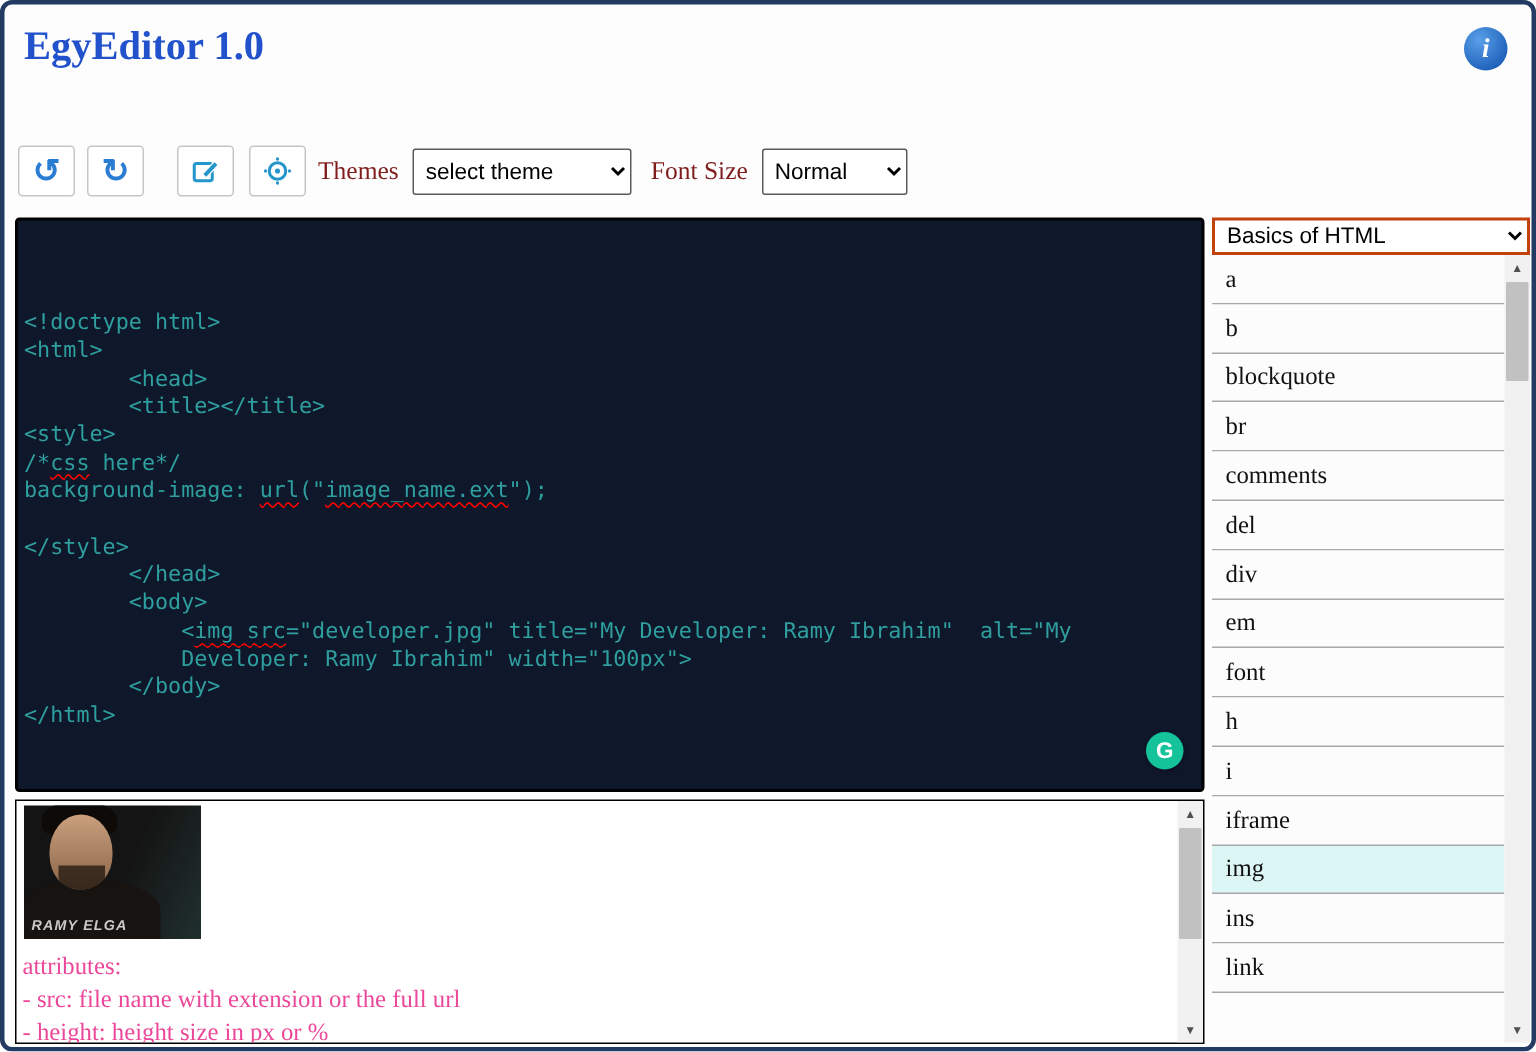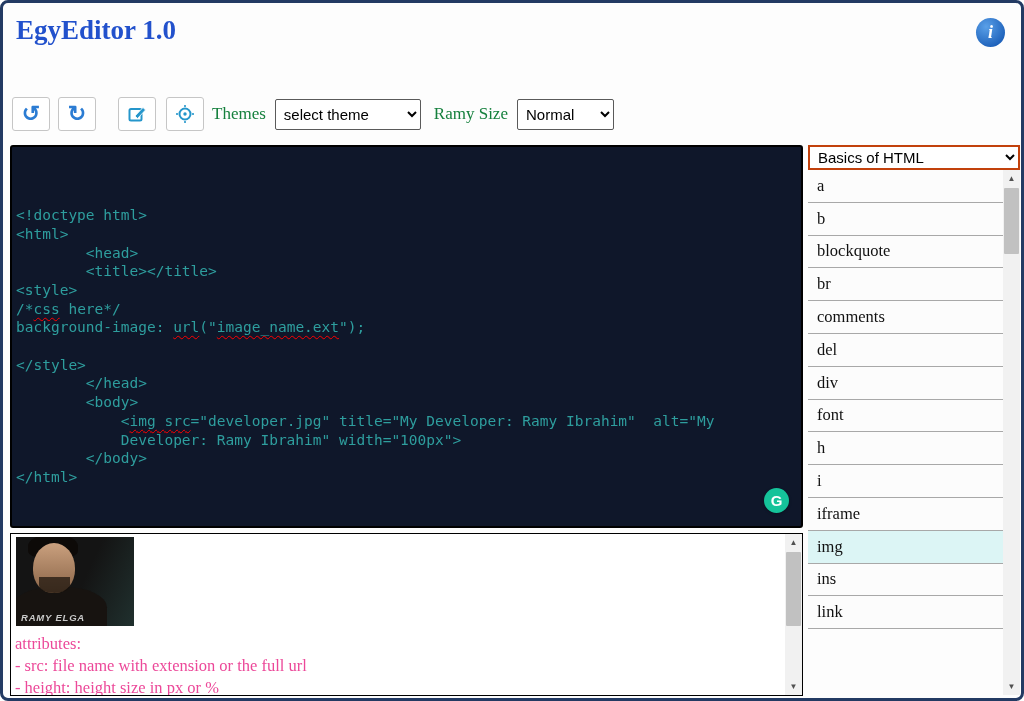--- a/index.html
+++ b/index.html
@@ -15,21 +15,21 @@
   .title{position:absolute;left:13px;top:12px;font:bold 27px "Liberation Serif",serif;color:var(--title-blue,#2251cc)}
   .info-badge{position:absolute;right:16px;top:15px;width:29px;height:29px;border-radius:50%;
     background:radial-gradient(circle at 35% 30%, #5aa0e8 0%, var(--info-blue,#1e62bb) 75%);
     color:#fff;display:flex;align-items:center;justify-content:center;
     font:italic bold 18px "Liberation Serif",serif;cursor:pointer}
   
   .toolbar{position:absolute;left:9px;top:93px;display:flex;align-items:center;height:36px}
   .tb-btn{width:38px;height:34px;background:#fff;border:1px solid #c6c6c6;border-radius:3px;
     display:flex;align-items:center;justify-content:center;cursor:pointer}
   .tb-btn .arrow{font-size:22px;font-weight:bold;color:var(--accent-blue,#2b7cd3);line-height:1}
-  .tb-label{font:17px "Liberation Serif",serif;color:#15803d}
+  .tb-label{font:17px "Liberation Serif",serif;color:#7f1d1d}
   select{font:15px "Liberation Sans",sans-serif;background:#fff;border:1px solid #5a5a5a;
     border-radius:2px;height:31px;padding:0 4px;cursor:pointer}
   
   .editor{position:absolute;left:7px;top:142px;width:793px;height:383px;border:2px solid #000;
     border-radius:3px;background:#0f172a;padding:3px 0 0 4px;overflow:hidden;cursor:text}
   .code{font:14.5px "DejaVu Sans Mono",monospace;color:var(--code-teal,#2e9e9e);white-space:pre;line-height:18.7px}
   .code-line{min-height:18.7px}
   .misspell{text-decoration:underline wavy red 1px;text-underline-offset:3px;text-decoration-skip-ink:none}
   .grammarly{position:absolute;right:12px;bottom:13px;width:25px;height:25px;border-radius:50%;
     background:var(--grammarly-green,#15c39a);color:#fff;display:flex;align-items:center;justify-content:center;
@@ -96,21 +96,21 @@
         <circle cx="10" cy="2" r="1.1" fill="#2596cb"></circle>
           <circle cx="10" cy="18" r="1.1" fill="#2596cb"></circle>
         <circle cx="2" cy="10" r="1.1" fill="#2596cb"></circle>
           <circle cx="18" cy="10" r="1.1" fill="#2596cb"></circle>
       </svg>
     </div>
     <span class="tb-label ml8">Themes</span>
     <select class="ml9 w146">
       <option>select theme</option>
     </select>
-    <span class="tb-label ml13">Ramy Size</span>
+    <span class="tb-label ml13">Font Size</span>
     <select class="ml9 w97">
       <option>Normal</option>
     </select>
   </div>
 
   <div class="editor">
     <div class="code">
       
     <div class="code-line"><span>&lt;!doctype html&gt;</span></div><div class="code-line"><span>&lt;html&gt;</span></div><div class="code-line"><span>        &lt;head&gt;</span></div><div class="code-line"><span>        &lt;title&gt;&lt;/title&gt;</span></div><div class="code-line"><span>&lt;style&gt;</span></div><div class="code-line"><span>/*</span><span class="misspell">css</span><span> here*/</span></div><div class="code-line"><span>background-image: </span><span class="misspell">url</span><span>("</span><span class="misspell">image_name.ext</span><span>");</span></div><div class="code-line"><span> </span></div><div class="code-line"><span>&lt;/style&gt;</span></div><div class="code-line"><span>        &lt;/head&gt;</span></div><div class="code-line"><span>        &lt;body&gt;</span></div><div class="code-line"><span>            &lt;</span><span class="misspell">img src</span><span>="developer.jpg" title="My Developer: Ramy Ibrahim"  alt="My</span></div><div class="code-line"><span>            Developer: Ramy Ibrahim" width="100px"&gt;</span></div><div class="code-line"><span>        &lt;/body&gt;</span></div><div class="code-line"><span>&lt;/html&gt;</span></div></div>
     <div class="grammarly">
@@ -125,20 +125,21 @@
     <div class="side-body">
       <div class="side-list">
 
       <div class="side-item">a</div>
           <div class="side-item">b</div>
           <div class="side-item">blockquote</div>
           <div class="side-item">br</div>
           <div class="side-item">comments</div>
           <div class="side-item">del</div>
           <div class="side-item">div</div>
+          <div class="side-item">em</div>
           <div class="side-item">font</div>
           <div class="side-item">h</div>
           <div class="side-item">i</div>
           <div class="side-item">iframe</div>
           <div class="side-item selected">img</div>
           <div class="side-item">ins</div>
           <div class="side-item">link</div>
         </div>
       <div class="vscroll">
         <div class="scroll-btn">▲</div>

